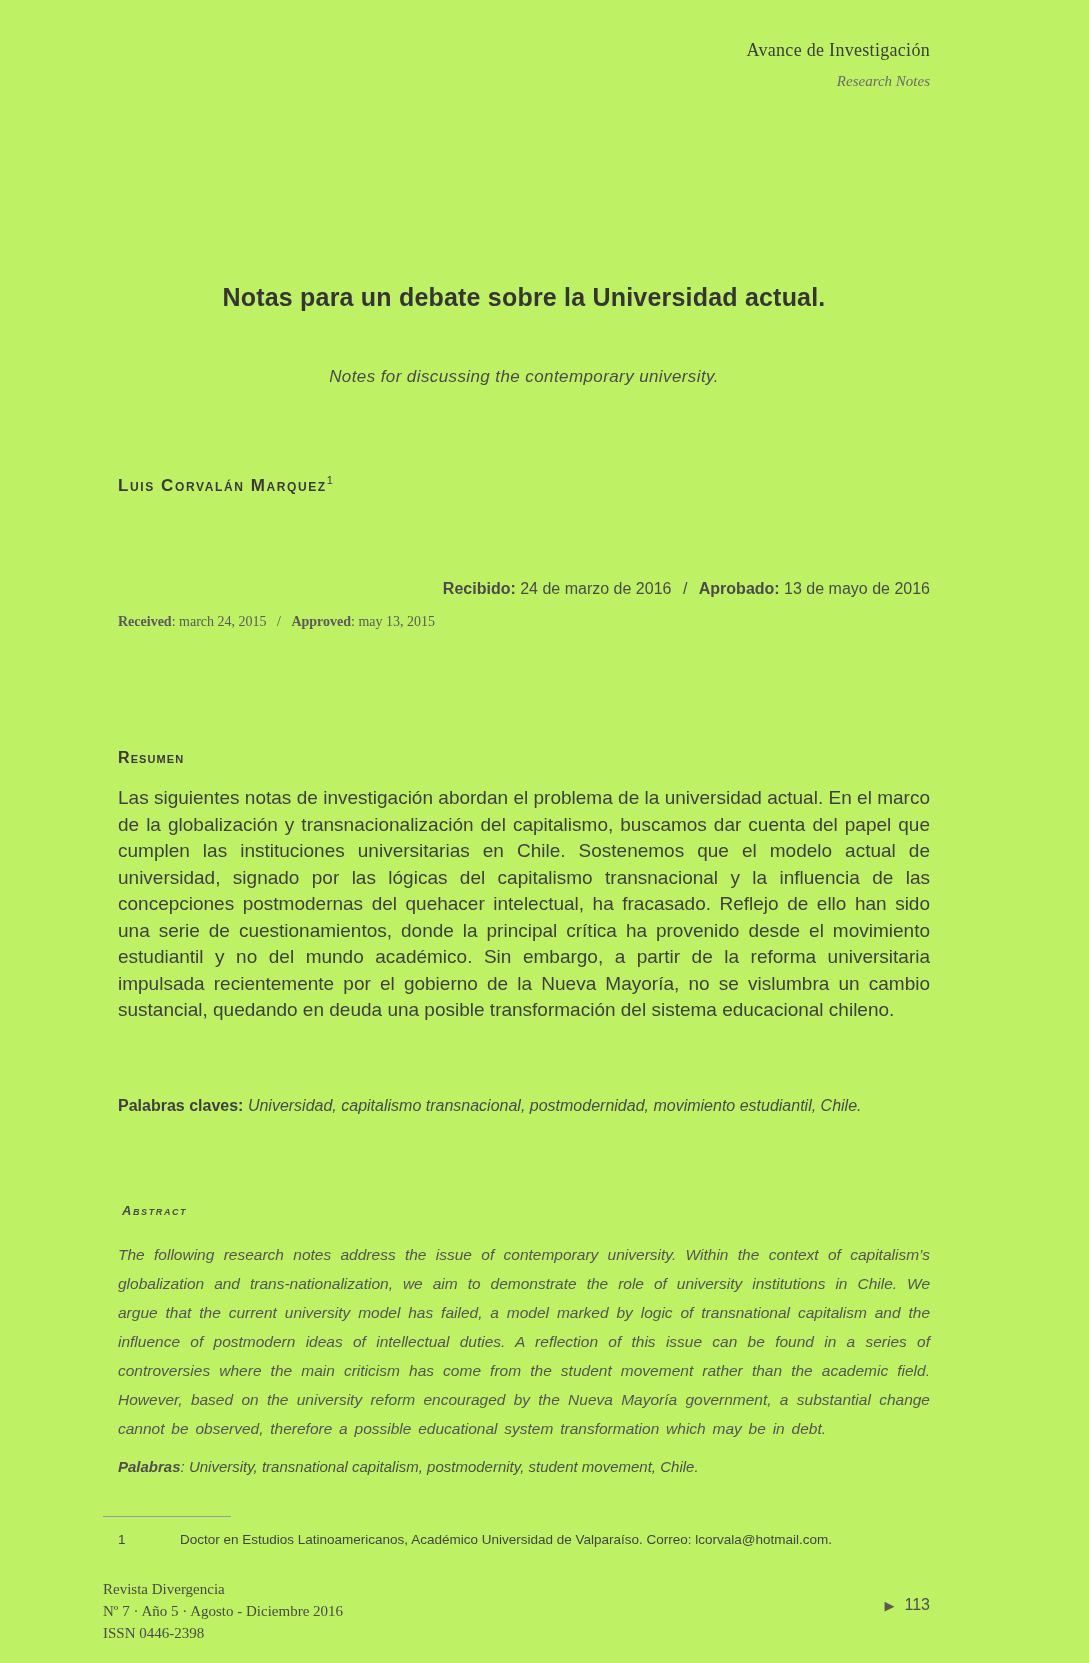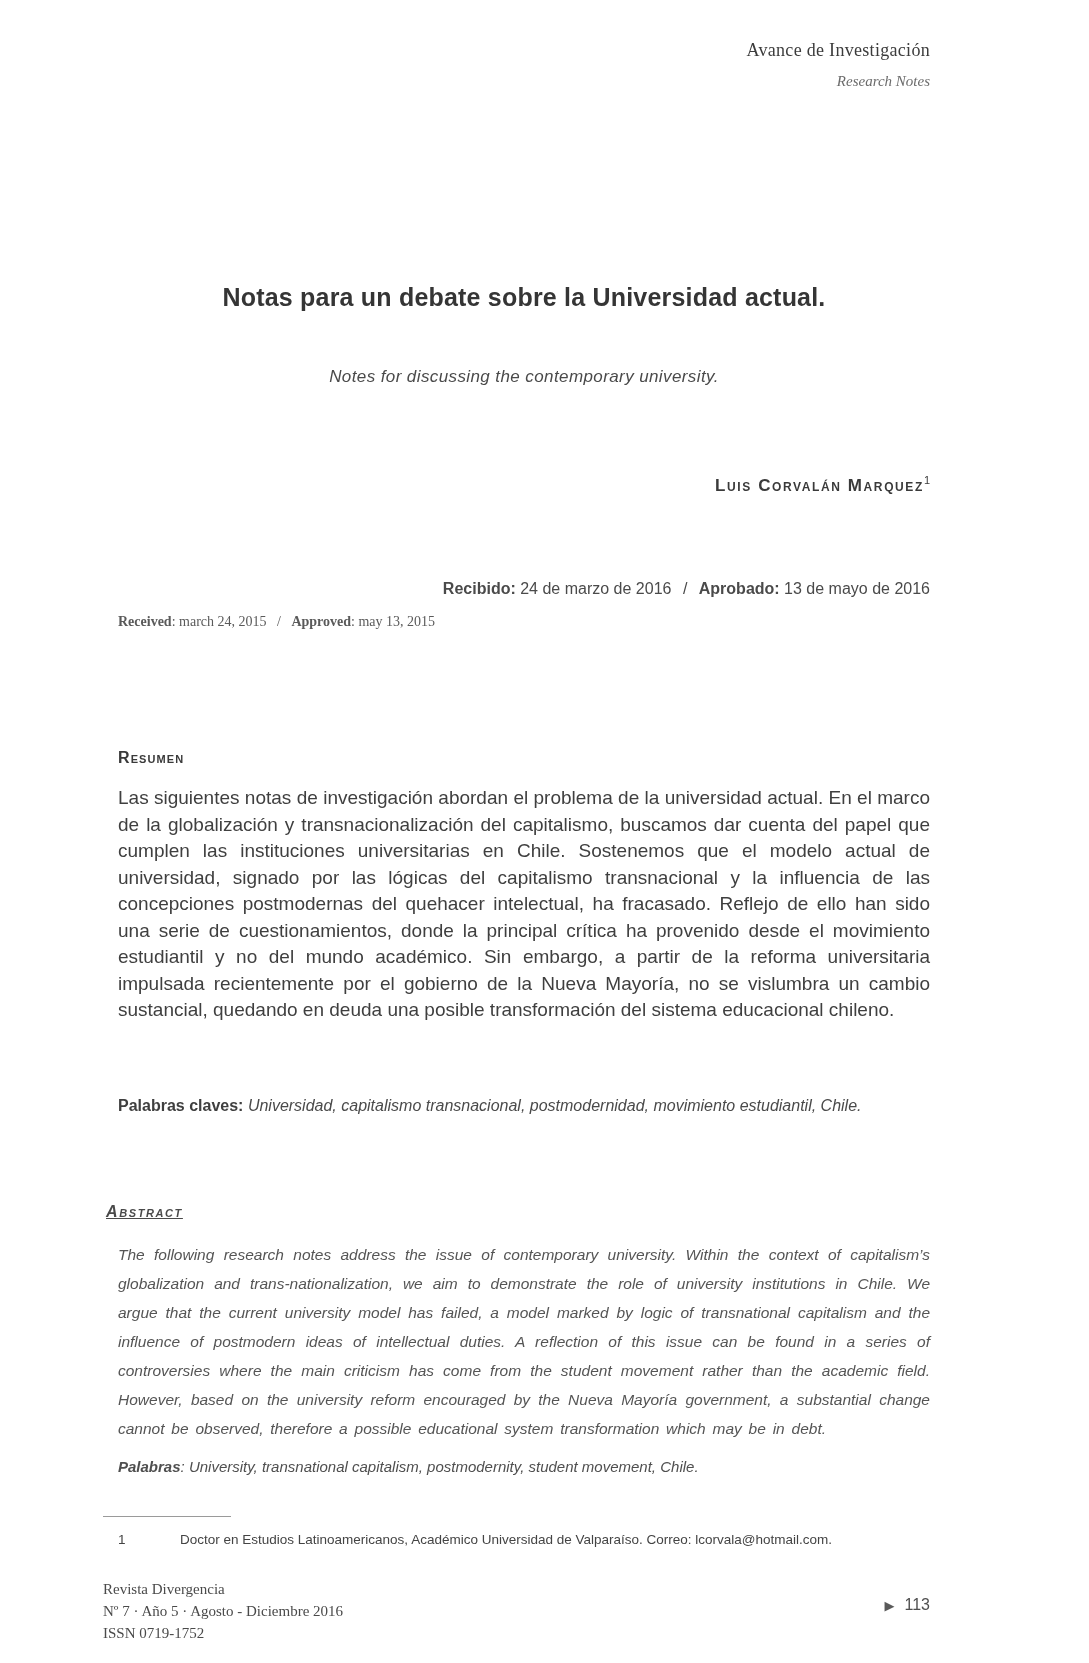--- a/index.html
+++ b/index.html
@@ -2,21 +2,21 @@
 <html><head>
 <meta charset="utf-8">
 <style>
   * { margin: 0; padding: 0; box-sizing: border-box; }
   html, body { background: #e8e8e8; }
   .page {
     position: relative;
     width: 1089px;
     height: 1663px;
     margin: 0 auto;
-    background: #ffffff;
+    background: #bef264;
     font-family: "Liberation Sans", sans-serif;
     color: #3f3f3f;
     overflow: hidden;
   }
   
   .kicker {
     position: absolute;
     top: 40px;
     right: 159px;
     text-align: right;
@@ -42,21 +42,21 @@
     font-style: italic;
     font-size: 17px;
     color: #4a4a4a;
     letter-spacing: 0.4px;
   }
 
   
   .author {
     position: absolute;
     top: 474px; left: 118px; width: 812px;
-    text-align: right;
+    text-align: left;
     font-variant: small-caps;
     font-weight: bold;
     font-size: 17px;
     letter-spacing: 1.6px;
     color: #3a3a3a;
   }
   .author sup { font-size: 11px; font-weight: normal; font-variant: normal; letter-spacing: 0; vertical-align: super; }
 
   
   .dates-es {
@@ -99,28 +99,27 @@
     position: absolute;
     top: 1097px; left: 118px; width: 812px;
     font-size: 16px;
     color: #3f3f3f;
   }
   .palabras .kw { font-style: italic; color: #4a4a4a; }
 
   
   .abstract-head {
     position: absolute;
-    top: 1203px; left: 106px;
+    top: 1203px; left: 122px;
     font-variant: small-caps;
     font-weight: bold;
     font-style: italic;
-    font-size: 16px;
+    font-size: 13px;
     letter-spacing: 1.6px;
     color: #4a4a4a;
-    text-decoration: underline;
   }
   .abstract-body {
     position: absolute;
     top: 1240px; left: 118px; width: 812px;
     text-align: justify;
     font-style: italic;
     font-size: 15.5px;
     line-height: 29px;
     word-spacing: 2.5px;
     color: #555555;
@@ -221,21 +220,21 @@
 
   <div class="footnote-rule"></div>
   <div class="footnote">
     <span class="fn-num">1</span>
     <span>Doctor en Estudios Latinoamericanos, Académico Universidad de Valparaíso. Correo: lcorvala@hotmail.com.</span>
   </div>
 
   <div class="footer">
     <div>Revista Divergencia</div>
     <div>Nº 7 · Año 5 · Agosto - Diciembre 2016</div>
-    <div>ISSN 0719-1752</div>
+    <div>ISSN 0446-2398</div>
   </div>
 
   <div class="pageno">
     <span class="tri">▶</span>
     <span>113</span>
   </div>
 
 </div>
 
 </body></html>

